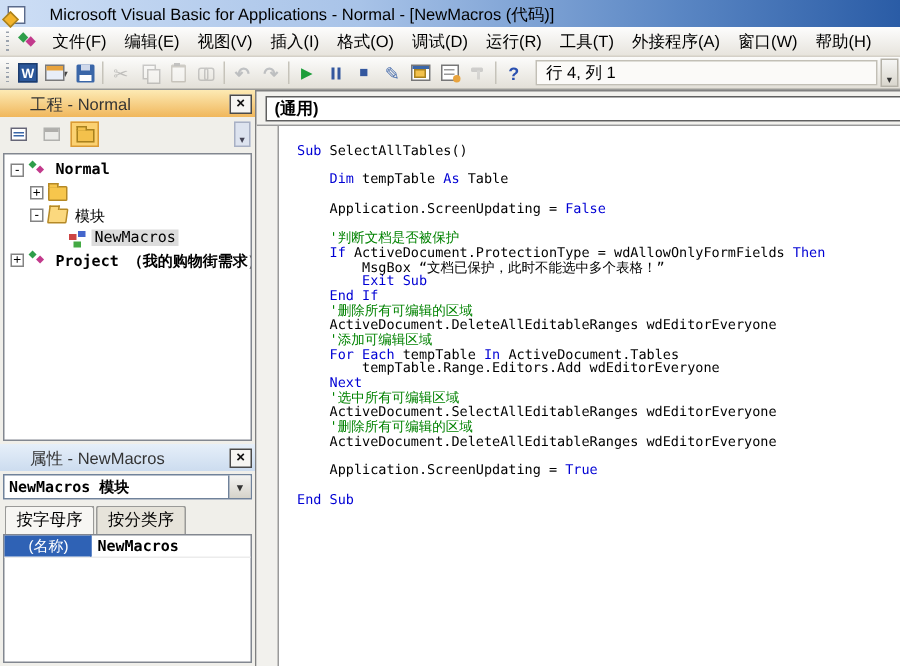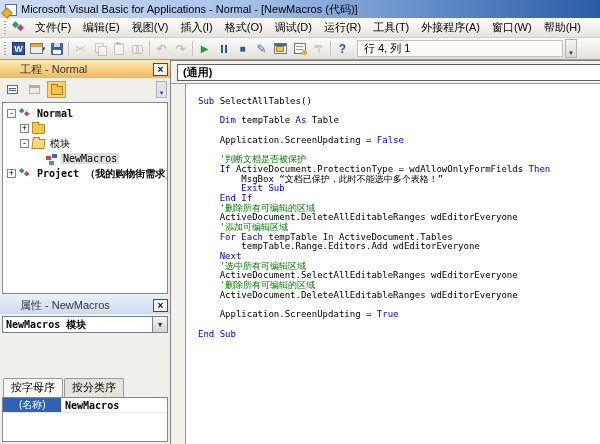--- a/index.html
+++ b/index.html
@@ -1,21 +1,21 @@
 <!DOCTYPE html>
 <html><head>
 <meta charset="utf-8">
 <style>
   * { box-sizing: border-box; margin: 0; padding: 0; }
   html,body { width:600px; height:444px; overflow:hidden; }
   body { font-family:"Liberation Sans",sans-serif; background:#ece9d8; font-size:11px; color:#000; }
   .app { width:600px; height:444px; display:flex; flex-direction:column; }
 
   
-  .titlebar { height:18px; flex:none; display:flex; align-items:center; gap:4px; padding-left:3px;
+  .titlebar { height:18px; flex:none; display:flex; align-items:center; gap:16px; padding-left:3px;
     background:linear-gradient(to right,#cddef5 0%,#a8c3e8 40%,#5b87c4 75%,#2a5ca6 100%); }
   .titlebar .title { font-size:11px; color:#000; white-space:nowrap; }
   .app-icon { width:14px; height:13px; position:relative; flex:none; }
   .app-icon::before { content:""; position:absolute; left:2px; top:1px; width:10px; height:10px;
     background:#fff; border:1px solid #5a6b8c; }
   .app-icon::after { content:""; position:absolute; left:0; top:6px; width:6px; height:6px;
     background:#f3b42c; border:1px solid #a8811f; transform:rotate(45deg); }
 
   
   .menubar { height:20px; flex:none; display:flex; align-items:center;
@@ -27,21 +27,21 @@
   .menu-app-icon::after { content:"◆"; position:absolute; left:5px; top:1px; font-size:9px; color:#c23a8c; }
   .menu-item { padding:3px 6px; white-space:nowrap; }
 
   
   .toolbar { height:22px; flex:none; display:flex; align-items:center;
     background:linear-gradient(#fcfcfb,#e3e0d8); border-bottom:1px solid #9a9a98; padding-right:2px; }
   .tb-btn { width:19px; height:18px; flex:none; display:flex; align-items:center; justify-content:center; }
   .tb-btn.disabled { opacity:.4; filter:grayscale(.8); }
   .tb-sep { width:1px; height:15px; background:#c6c3ba; margin:0 2px; flex:none; }
   .dd-arrow { font-size:7px; color:#444; margin-left:-1px; }
-  .pos-box { margin-left:5px; width:206px; height:17px; border:1px solid #c2bfb6; background:#fbfaf8;
+  .pos-box { margin-left:5px; width:228px; height:17px; border:1px solid #c2bfb6; background:#fbfaf8;
     display:flex; align-items:center; padding-left:6px; font-size:11px; flex:none; }
   .tb-overflow { margin-left:2px; width:12px; height:19px; background:linear-gradient(#f6f6f4,#d9d6cd);
     border:1px solid #b5b2a8; display:flex; align-items:flex-end; justify-content:center; font-size:7px; color:#333; flex:none; }
 
   
   .ic { display:inline-flex; align-items:center; justify-content:center; }
   .ic-word { width:13px; height:13px; background:#2b579a; border:1px solid #1c3c6e; color:#fff;
     font-size:9px; font-weight:bold; }
   .ic-word::before { content:"W"; }
   .ic-userform { width:13px; height:11px; background:#e8eef8; border:1px solid #7a7a7a; position:relative; }
@@ -122,21 +122,21 @@
   .ti-module::before { content:""; position:absolute; left:1px; top:2px; width:5px; height:4px; background:#cc4444;
     box-shadow:6px -2px 0 #4466cc, 3px 5px 0 #44aa44; }
 
   
   .obj-dropdown { margin:2px 2px 1px; height:17px; flex:none; border:1px solid #70829a; background:#fff;
     display:flex; align-items:center; padding-left:3px; font-family:"DejaVu Sans Mono",monospace; font-weight:bold; font-size:10px; }
   .dd-btn { margin-left:auto; width:15px; align-self:stretch; background:linear-gradient(#f4f4f2,#d6d3ca);
     border-left:1px solid #70829a; display:flex; align-items:center; justify-content:center; font-size:7px; color:#333; }
   .tabs { display:flex; gap:1px; padding:3px 3px 0; flex:none; }
   .tab { padding:1px 7px 2px; border:1px solid #9a9a98; border-bottom:none; border-radius:2px 2px 0 0;
-    background:#e6e3da; font-size:11px;margin-top:41px; }
+    background:#e6e3da; font-size:11px; }
   .tab.active { background:#f7f6f3; }
   .prop-grid { flex:1; margin:0 2px 2px; background:#fff; border:1px solid #828790; font-size:10px; }
   .prop-row { display:flex; height:15px; align-items:center; border-bottom:1px solid #ececec; }
   .prop-name { width:58px; flex:none; padding:0 3px; height:100%; display:flex; align-items:center;
     border-right:1px solid #d8d8d8; }
   .prop-row.selected .prop-name { background:#2f62b5; color:#fff; border-right-color:#2f62b5;padding-left:16px; }
   .prop-value { padding:0 4px; font-family:"DejaVu Sans Mono",monospace; font-weight:bold; }
 
   
   .code-window { flex:1; display:flex; flex-direction:column; overflow:hidden;

